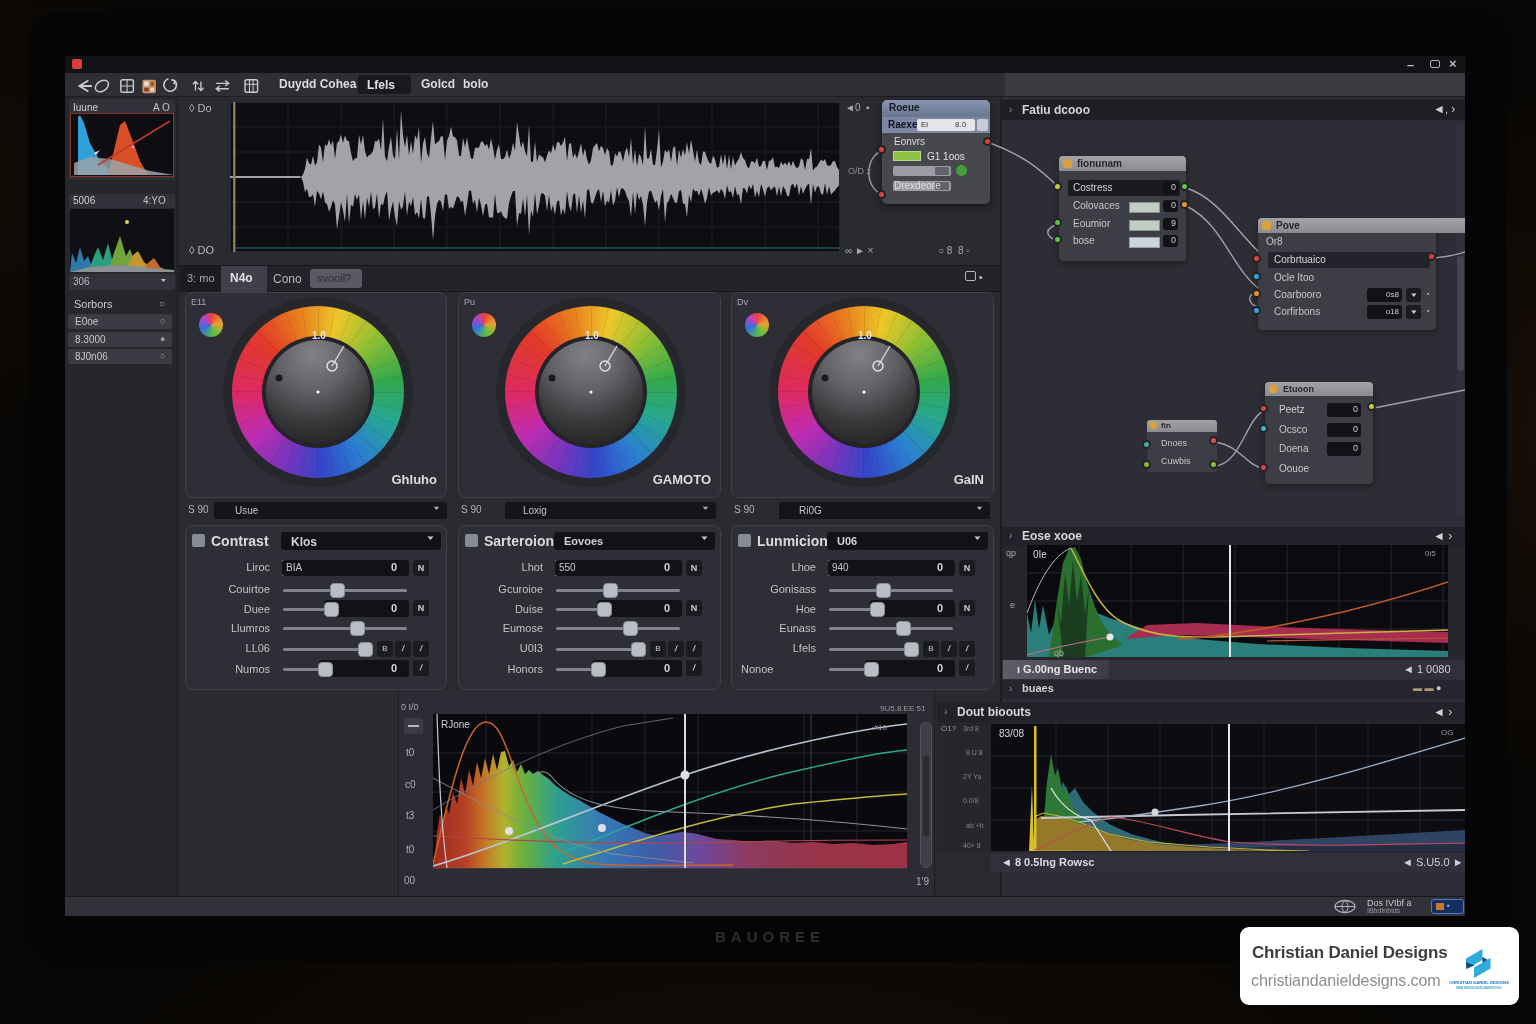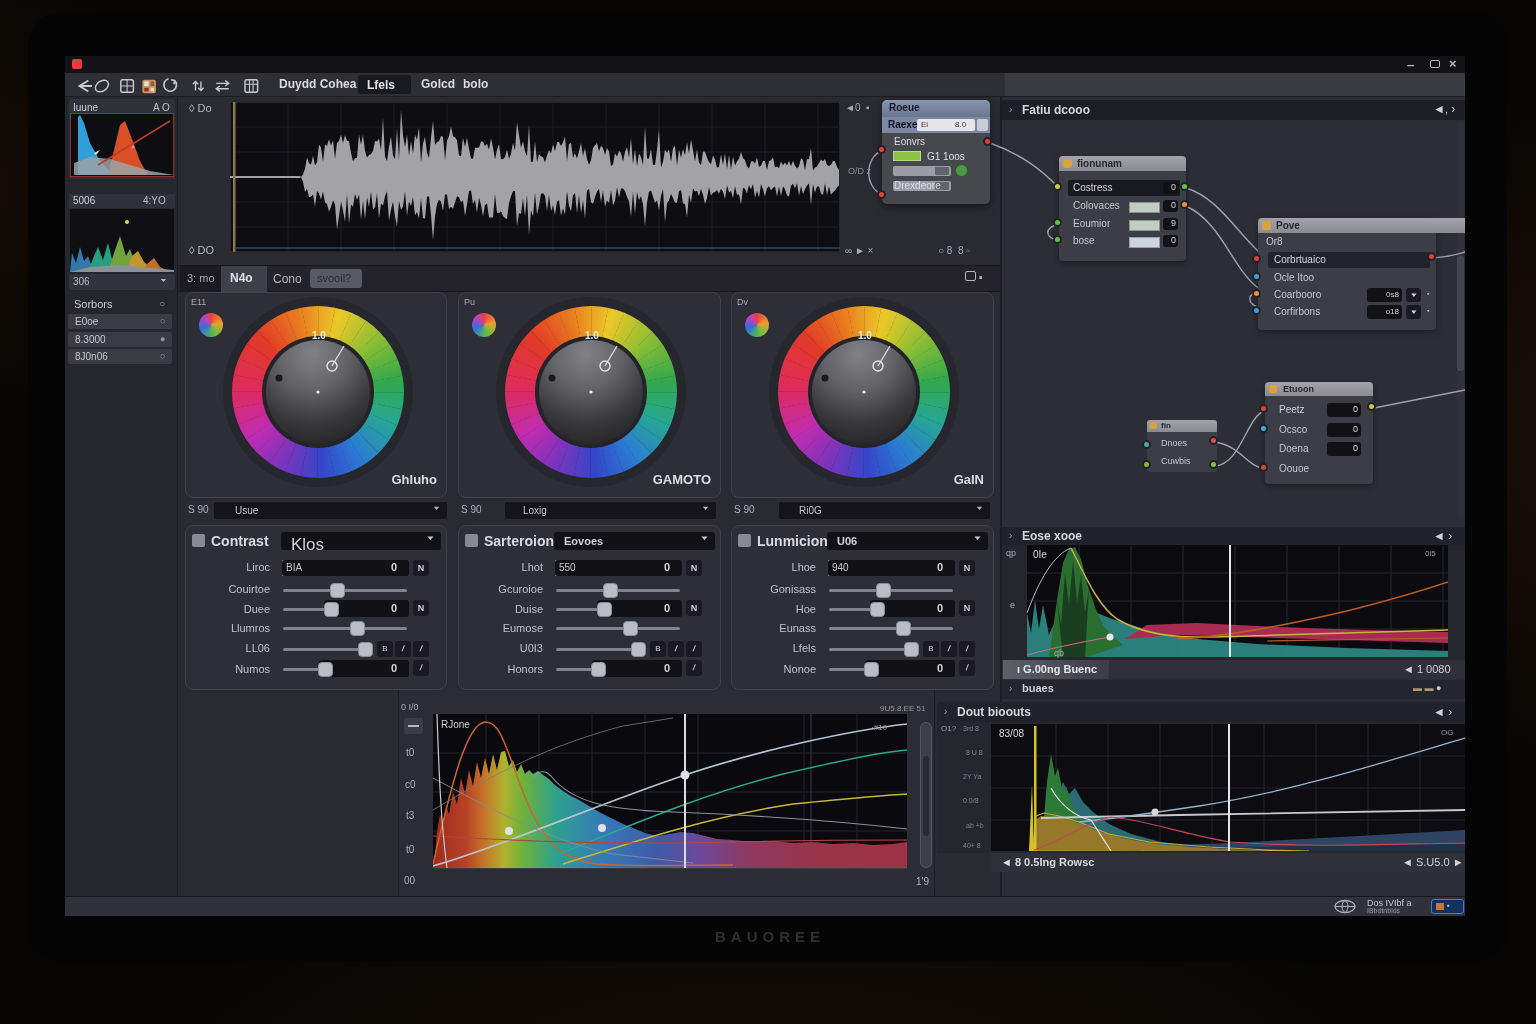--- a/index.html
+++ b/index.html
@@ -209,21 +209,21 @@
     <div class="abs" style="left:714px;top:446px;width:211px;height:17px;background:#14141a;border-radius:2px"></div>
     <div class="txt" style="left:734px;top:449px;font-size:10px;color:#c4c4ca">Ri0G</div>
     <div class="txt" style="left:911px;top:448px;font-size:7px;color:#b0b0b8"><span style="display:inline-block;transform:scale(1.3,0.8)">▼</span></div>
   </div>
   <div id="sliders">
 
     <div class="panel" style="left:120px;top:469px;width:262px;height:165px;background:#2e2e36"></div>
     <div class="abs" style="left:127px;top:478px;width:13px;height:13px;background:#868b94;border-radius:2px"></div>
     <div class="txt" style="left:146px;top:477px;font-size:14px;font-weight:bold;color:#dadade">Contrast</div>
     <div class="chipdark" style="left:216px;top:476px;width:160px;height:18px"></div>
-    <div class="txt" style="left:226px;top:479px;font-size:17px;font-weight:normal;color:#d0d0d6">Klos</div>
+    <div class="txt" style="left:226px;top:479px;font-size:12px;font-weight:bold;color:#d0d0d6">Klos</div>
     <div class="txt" style="left:362px;top:478px;font-size:7px;color:#c0c0c6"><span style="display:inline-block;transform:scale(1.5,0.9)">▼</span></div>
     <div class="txt" style="left:150px;top:505px;width:55px;text-align:right;font-size:11px;color:#c2c2c8">Liroc</div>
     <div class="chipdark" style="left:217px;top:504px;width:127px;height:16px"></div>
     <div class="abs" style="left:217px;top:504px;width:68px;height:16px;border:1px solid #787882;background:#101015"></div>
     <div class="txt" style="left:221px;top:506px;font-size:10px;color:#c8c8ce">BIA</div>
     <div class="txt" style="left:326px;top:505px;font-size:11px;font-weight:bold;color:#d6d6da">0</div>
     <div class="btn" style="left:348px;top:504px;width:16px;height:16px;font-size:9px;line-height:16px;font-weight:bold">N</div>
     <div class="txt" style="left:130px;top:527px;width:75px;text-align:right;font-size:11px;color:#c2c2c8">Couirtoe</div>
     <div class="slider" style="left:218px;top:533px;width:124px"></div>
     <div class="knob" style="left:265px;top:527px"></div>
@@ -309,21 +309,21 @@
     <div class="btn" style="left:894px;top:544px;width:16px;height:16px;font-size:9px;line-height:16px;font-weight:bold">N</div>
     <div class="txt" style="left:676px;top:566px;width:75px;text-align:right;font-size:11px;color:#c2c2c8">Eunass</div>
     <div class="slider" style="left:764px;top:571px;width:124px"></div>
     <div class="knob" style="left:831px;top:565px"></div>
     <div class="txt" style="left:676px;top:586px;width:75px;text-align:right;font-size:11px;color:#c2c2c8">Lfels</div>
     <div class="slider" style="left:764px;top:592px;width:90px"></div>
     <div class="knob" style="left:839px;top:586px"></div>
     <div class="btn" style="left:858px;top:585px;width:16px;height:16px;font-size:8px;line-height:16px">B</div>
     <div class="btn" style="left:876px;top:585px;width:16px;height:16px;font-size:8px;line-height:16px"><span style="display:inline-block;transform:skewX(-12deg);font-weight:bold">/</span></div>
     <div class="btn" style="left:894px;top:585px;width:16px;height:16px;font-size:8px;line-height:16px"><span style="display:inline-block;transform:skewX(-12deg);font-weight:bold">/</span></div>
-    <div class="txt" style="left:676px;top:607px;width:75px;text-align:right;font-size:11px;color:#c2c2c8">Nonoe</div>
+    <div class="txt" style="left:676px;top:607px;width:75px;font-size:11px;color:#c2c2c8">Nonoe</div>
     <div class="chipdark" style="left:800px;top:604px;width:90px;height:17px"></div>
     <div class="txt" style="left:872px;top:606px;font-size:11px;font-weight:bold;color:#d6d6da">0</div>
     <div class="slider" style="left:764px;top:612px;width:124px"></div>
     <div class="knob" style="left:799px;top:606px"></div>
     <div class="btn" style="left:894px;top:604px;width:16px;height:16px;font-size:8px;line-height:16px"><span style="display:inline-block;transform:skewX(-12deg);font-weight:bold">/</span></div>
   </div>
   <div id="right">
     <div class="hdrbar" style="left:937px;top:44px;width:463px;height:20px"></div>
     <div class="txt" style="left:944px;top:48px;font-size:10px;color:#9a9aa2">›</div>
     <div class="txt" style="left:957px;top:47px;font-size:12px;font-weight:bold;color:#d6d6da">Fatiu dcooo</div>
@@ -569,13 +569,24 @@
     <div class="txt" style="left:1302px;top:842px;font-size:9px;color:#c6c6cc">Dos IVIbf a</div>
     <div class="txt" style="left:1302px;top:851px;font-size:7px;color:#9a9aa2">IBbdtnbids</div>
     <div class="abs" style="left:1366px;top:843px;width:33px;height:15px;background:#15305e;border:1.5px solid #4a7ad0;border-radius:3px"></div>
     <div class="abs" style="left:1371px;top:847px;width:8px;height:7px;background:#c87828"></div>
     <div class="txt" style="left:1382px;top:845px;font-size:8px;color:#a8c0e8">▪</div>
   </div>
  </div>
 
  <div class="abs" style="left:690px;top:928px;width:160px;text-align:center;color:#322e2a;font-size:15px;letter-spacing:5px;font-weight:bold">BAUOREE</div>
 
+ <div class="abs" style="left:1240px;top:927px;width:279px;height:78px;background:#ffffff;border-radius:9px">
+   <div class="abs" style="left:12px;top:16px;color:#3d3d3f;font-size:17px;font-weight:bold;letter-spacing:-0.2px">Christian Daniel Designs</div>
+   <div class="abs" style="left:11px;top:45px;color:#8d8d90;font-size:16px;letter-spacing:-0.1px">christiandanieldesigns.com</div>
+   <svg class="abs" style="left:226px;top:22px" width="25" height="29" viewBox="0 0 25 29">
+     <path d="M0 9.5 L16.5 0 L16.5 11 L0 20.5 Z" fill="#31aade"></path>
+     <path d="M0 13 L8.5 16.5 L0.5 19.5 Z" fill="#14486e"></path>
+     <path d="M16.5 8 L24.5 12.5 L16.5 18.5 Z" fill="#14486e"></path>
+     <path d="M8 18.5 L24.5 9 L24.5 19.5 L8 29 Z" fill="#31aade"></path>
+   </svg>
+   <div class="abs" style="left:205px;top:53px;width:68px;text-align:center;color:#1b75bc;font-size:4.2px;font-weight:bold">CHRISTIAN DANIEL DESIGNS<br><span style="font-size:3px;color:#35a3d3">WEB DESIGN AND MARKETING</span></div>
+ </div>
 </div>
 
 </body></html>

